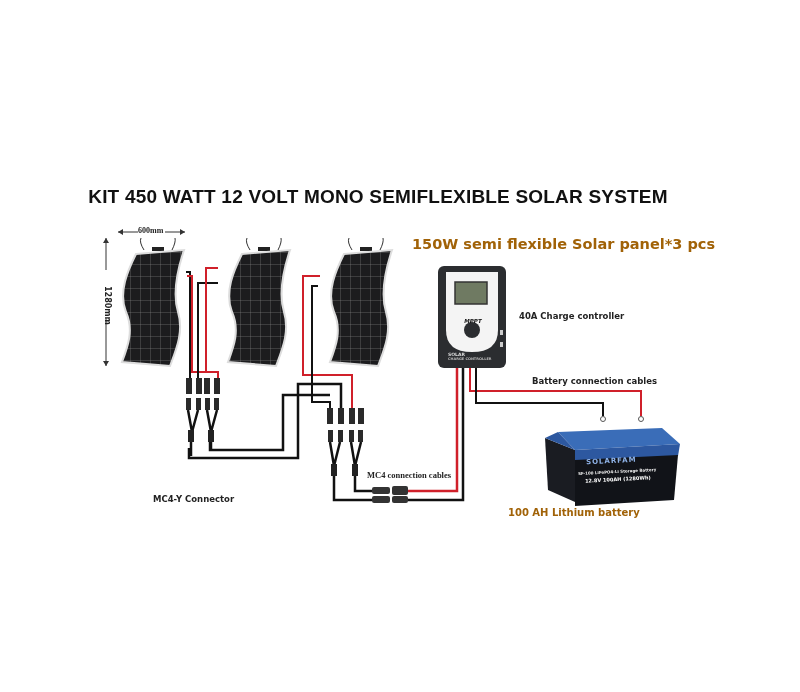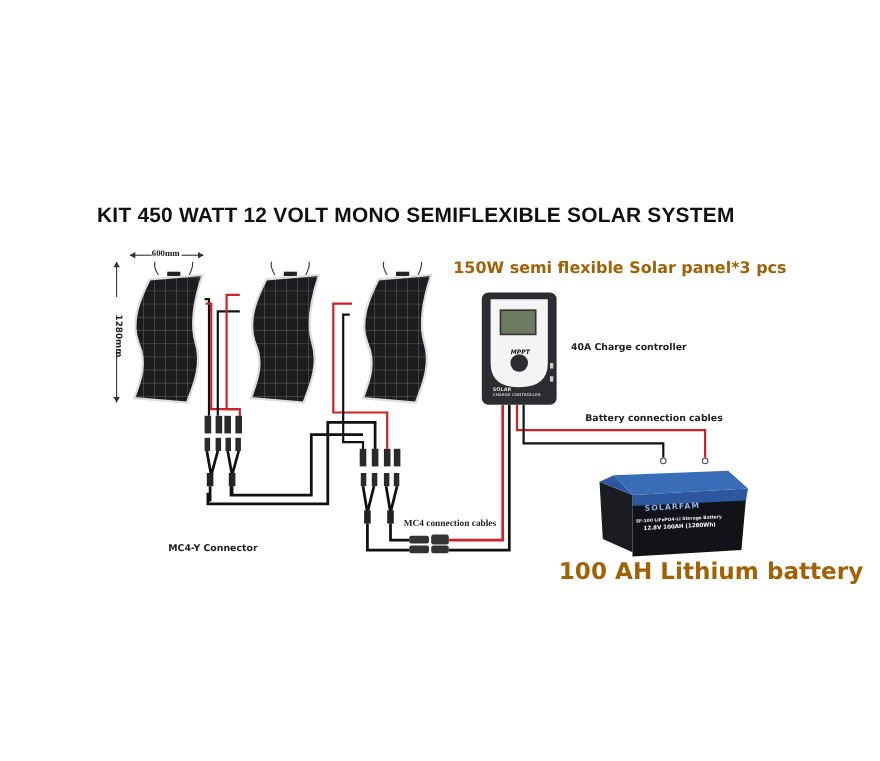--- a/index.html
+++ b/index.html
@@ -150,13 +150,13 @@
 <div class="label-sm" style="left:519px; top:311px;">40A Charge controller</div>
 
 <div class="label-sm" style="left:532px; top:376px;">Battery connection cables</div>
 <div class="label-sm" style="left:153px; top:470px;margin-top:24px;">MC4-Y Connector</div>
 <div class="label-sm" style="left:367px; top:470px;font-family:Liberation Serif, serif;">MC4 connection cables</div>
 
 <div class="label-sm" style="left:586px; top:457px; font-size:7px; color:#8fb3e8; letter-spacing:1px; transform:rotate(-3deg);">SOLARFAM</div>
 <div class="label-sm" style="left:578px; top:469px; font-size:4px; color:#eee; transform:rotate(-3deg);">SF-100  LiFePO4-Li Storage Battery</div>
 <div class="label-sm" style="left:585px; top:476px; font-size:5px; color:#fff; transform:rotate(-3deg);">12.8V 100AH (1280Wh)</div>
 
-<div class="label-lg" style="left:508px; top:507px; font-size:21px;">100 AH Lithium battery</div>
+<div class="label-lg" style="left:508px; top:507px; font-size:10px;">100 AH Lithium battery</div>
 
 </body></html>

